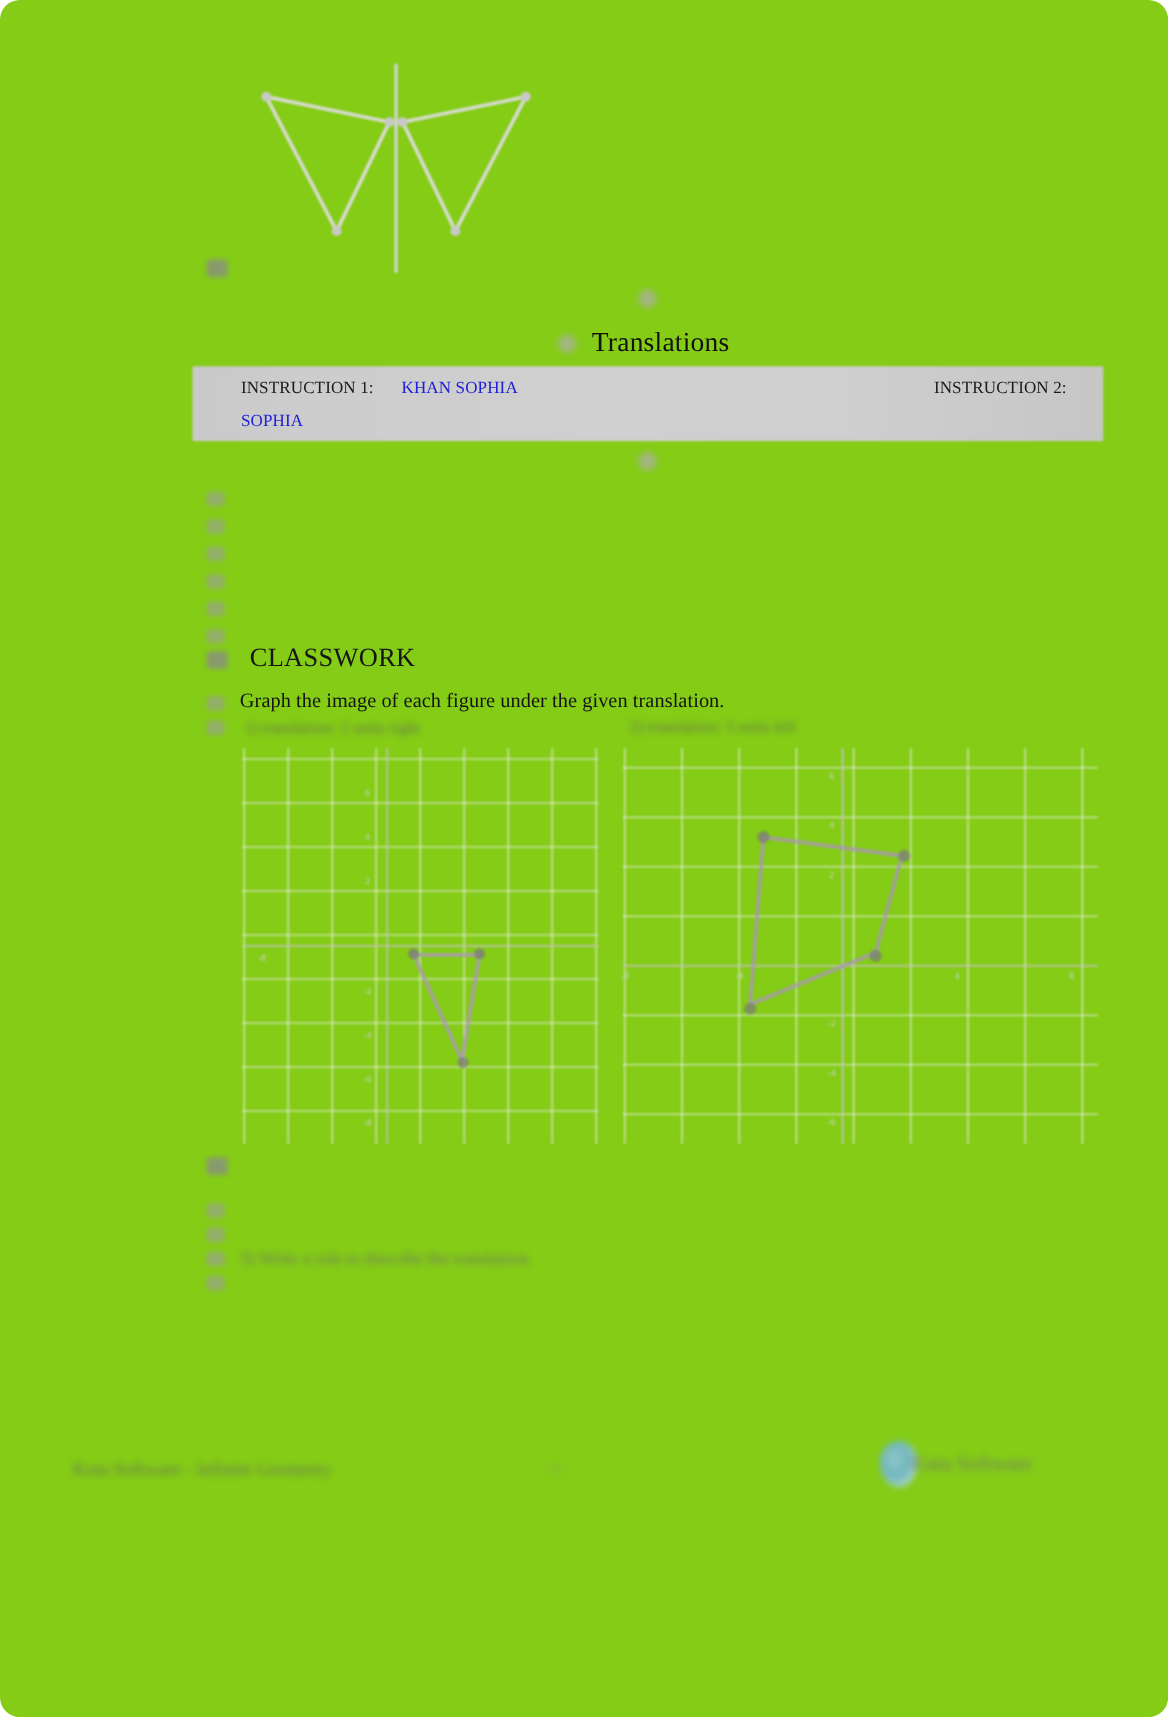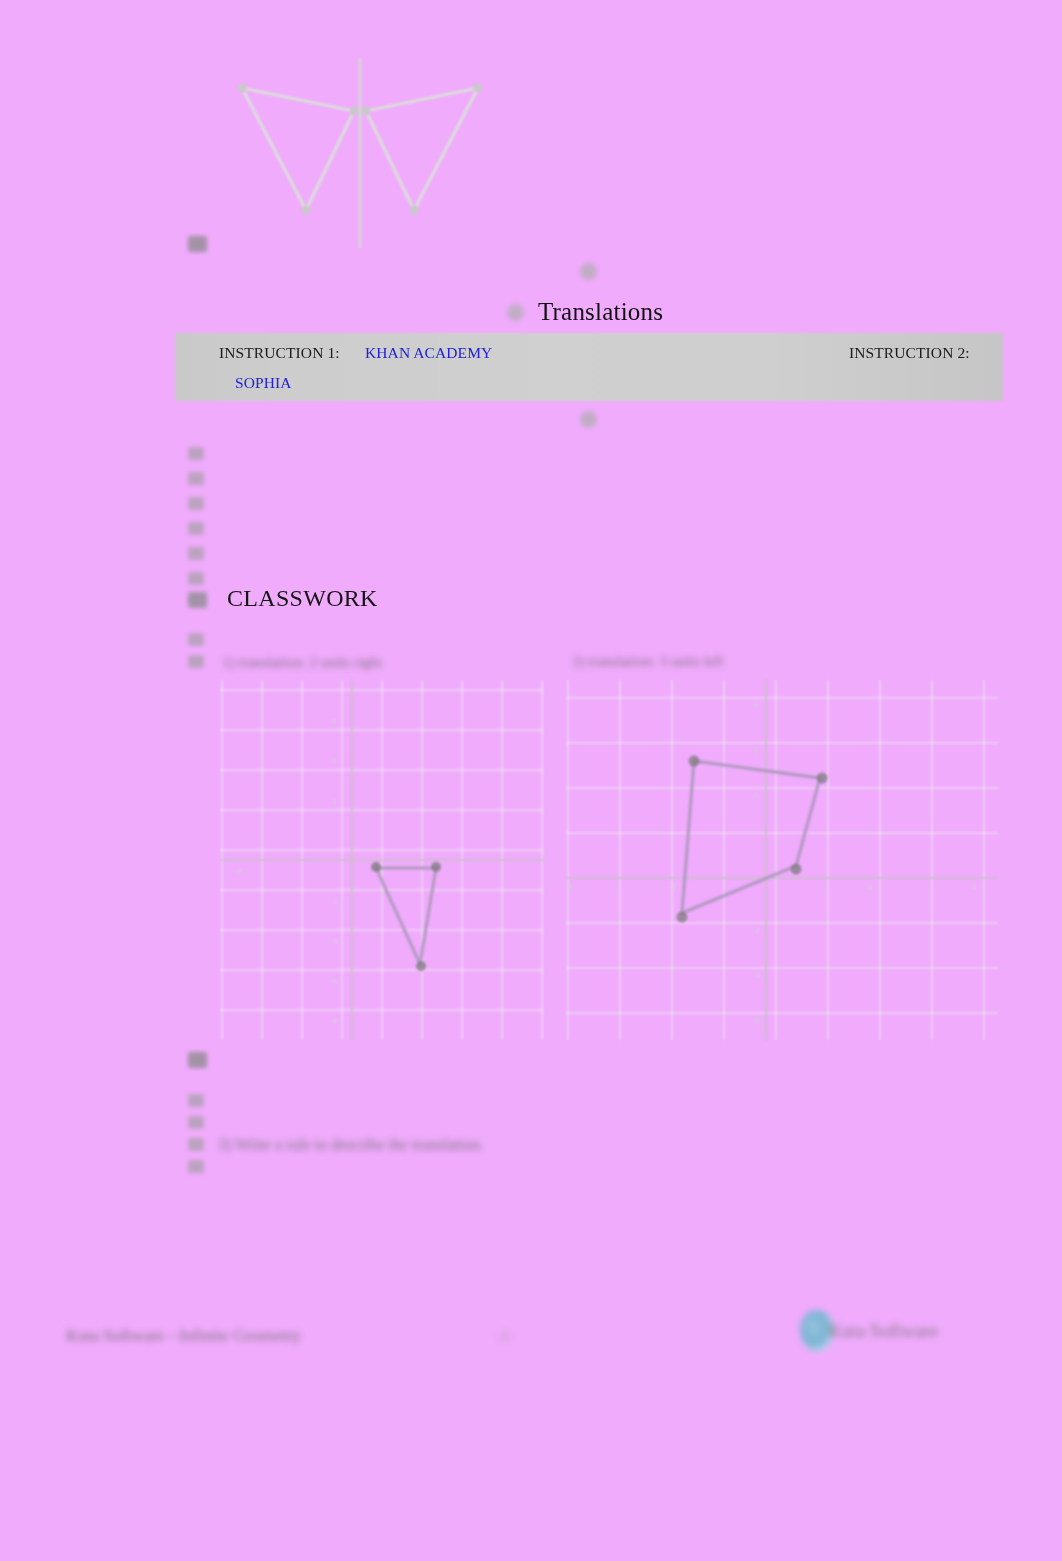--- a/index.html
+++ b/index.html
@@ -12,21 +12,22 @@
     height: 1561px;
     position: relative;
     font-family: "Liberation Serif", serif;
     color: #000000;
     overflow: hidden;
   }
 
   .page {
     position: absolute;
     inset: 0;
-    background: #f0abfc;
+    background: #84cc16;
+    border-radius: 18px;
   }
   .blur-soft   { filter: blur(1.2px); }
 
   
   #top-figure {
     position: absolute;
     left: 216px;
     top: 40px;
     width: 296px;
     height: 230px;
@@ -254,27 +255,28 @@
   <div class="margin-mark" style="top:1094px;"></div>
   <div class="margin-mark" style="top:1116px;"></div>
   <div class="margin-mark" style="top:1138px;"></div>
   <div class="margin-mark" style="top:1160px;"></div>
 
   <div id="page-title">Translations</div>
 
   <div id="instruction-band"></div>
   <div id="instruction-content">
     <span class="instr-line" id="instr1-label">INSTRUCTION 1:</span>
-    <a class="instr-line" id="instr1-link" href="#" style="text-decoration:none;">KHAN ACADEMY</a>
+    <a class="instr-line" id="instr1-link" href="#" style="text-decoration:none;">KHAN SOPHIA</a>
     <span class="instr-line" id="instr2-label">INSTRUCTION 2:</span>
-    <a class="instr-line" id="instr2-link" href="#" style="text-decoration:none;margin-left:16px;">SOPHIA</a>
+    <a class="instr-line" id="instr2-link" href="#" style="text-decoration:none;">SOPHIA</a>
   </div>
 
   <div id="classwork-heading">CLASSWORK</div>
 
+  <div id="directions-text">Graph the image of each figure under the given translation.</div>
 
   <div class="problem-label" id="problem-1-label">1)  translation: 2 units right</div>
 
   <div class="problem-label" id="problem-2-label">2)  translation: 3 units left</div>
 
   <div class="graph" id="graph-1">
     <svg width="330" height="382" viewBox="0 0 330 382" class="blur-soft" aria-hidden="true">
 
       <g stroke="#ededed" stroke-width="1">
         <line x1="6" y1="12" x2="6" y2="372"></line>

